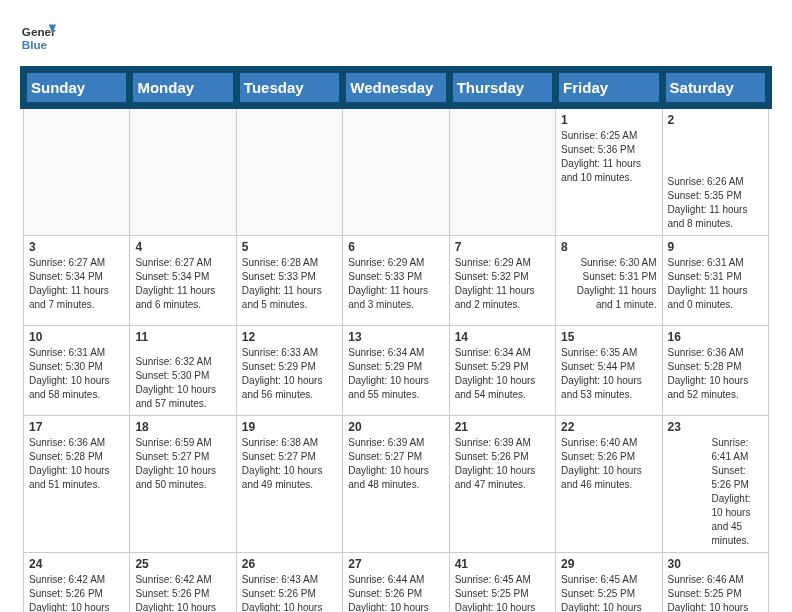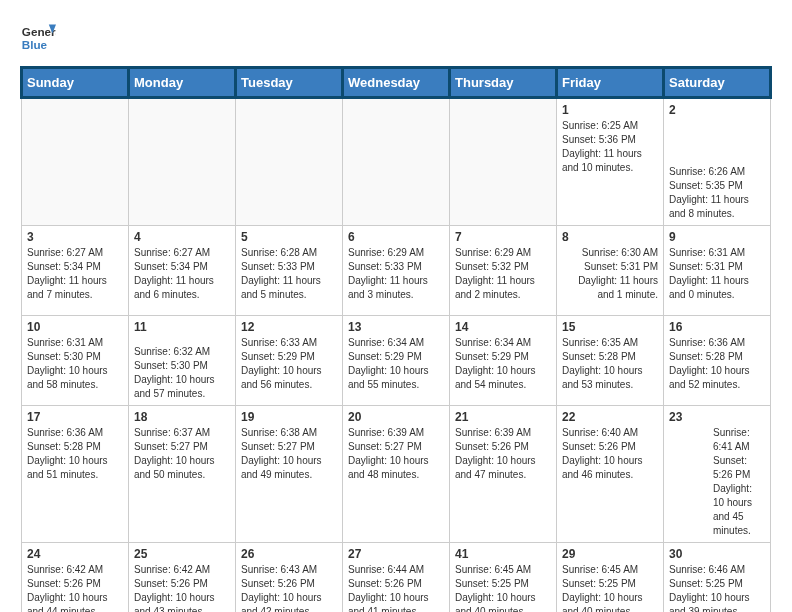--- a/index.html
+++ b/index.html
@@ -38,25 +38,25 @@
       color: #555;
     }
     table {
       width: 100%;
       border-collapse: collapse;
       table-layout: fixed;
     }
     th {
       background-color: #3a7dbf;
       color: #fff;
-      font-size: 13px;
+      font-size: 15px;
       font-weight: bold;
       padding: 6px 4px;
       text-align: left;
-      border: 3px solid #0c4a6e;
+      border: 7px solid #0c4a6e;
     }
     td {
       border: 1px solid #ccc;
       vertical-align: top;
       padding: 4px 5px;
       font-size: 10px;
       color: #333;
       background: #fff;
       height: 90px;
     }
@@ -208,21 +208,21 @@
         <td>
           <div class="day-num">14</div>
           <div class="day-info" style="white-space: pre-line;">Sunrise: 6:34 AM
 Sunset: 5:29 PM
 Daylight: 10 hours
 and 54 minutes.</div>
         </td>
         <td>
           <div class="day-num">15</div>
           <div class="day-info" style="white-space: pre-line;">Sunrise: 6:35 AM
-Sunset: 5:28 PM
+Sunset: 5:44 PM
 Daylight: 10 hours
 and 53 minutes.</div>
         </td>
         <td>
           <div class="day-num">16</div>
           <div class="day-info" style="white-space: pre-line;">Sunrise: 6:36 AM
 Sunset: 5:28 PM
 Daylight: 10 hours
 and 52 minutes.</div>
         </td>
@@ -230,21 +230,21 @@
       <tr>
         <td>
           <div class="day-num">17</div>
           <div class="day-info" style="white-space: pre-line;">Sunrise: 6:36 AM
 Sunset: 5:28 PM
 Daylight: 10 hours
 and 51 minutes.</div>
         </td>
         <td>
           <div class="day-num">18</div>
-          <div class="day-info" style="white-space: pre-line;">Sunrise: 6:37 AM
+          <div class="day-info" style="white-space: pre-line;">Sunrise: 6:59 AM
 Sunset: 5:27 PM
 Daylight: 10 hours
 and 50 minutes.</div>
         </td>
         <td>
           <div class="day-num">19</div>
           <div class="day-info" style="white-space: pre-line;">Sunrise: 6:38 AM
 Sunset: 5:27 PM
 Daylight: 10 hours
 and 49 minutes.</div>

